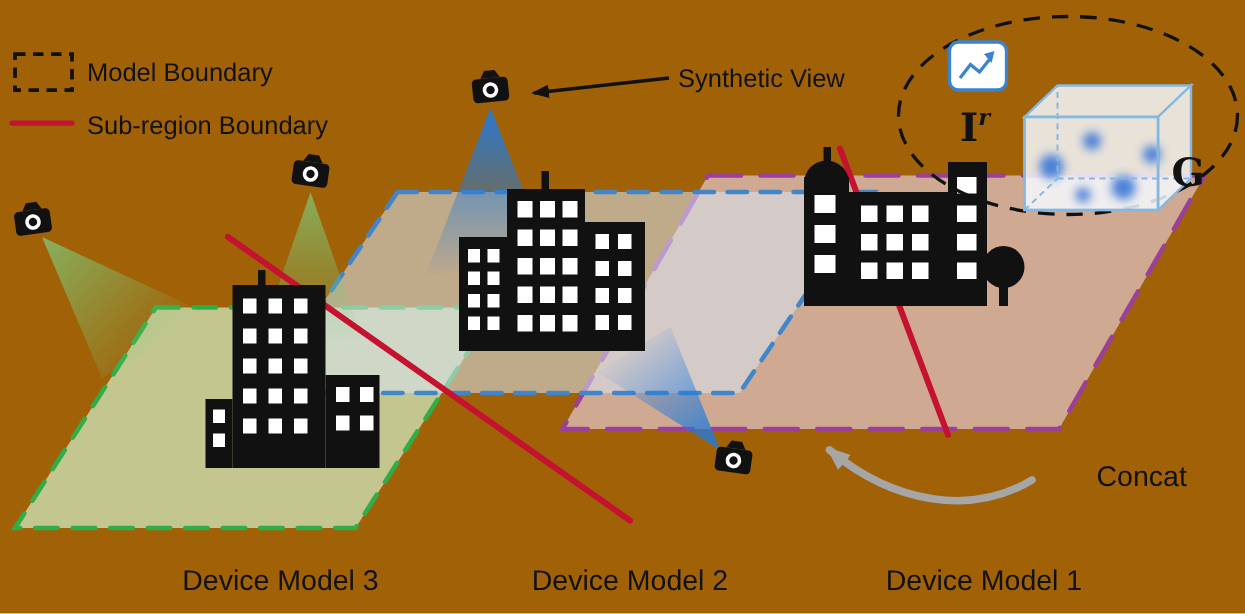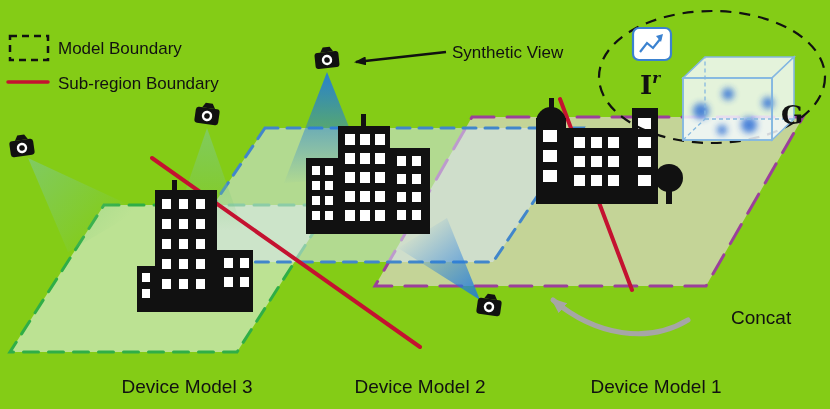--- a/index.html
+++ b/index.html
@@ -1,16 +1,16 @@
 <!DOCTYPE html>
 <html><head>
 <meta charset="utf-8">
 <style>
   html,body{margin:0;padding:0;background:#ffffff;}
-  .canvas{position:relative;width:830px;height:409px;background:#84cc16;overflow:hidden;}
+  .canvas{position:relative;width:830px;height:409px;background:#a16207;overflow:hidden;}
   svg{display:block;}
   text{font-family:"Liberation Sans","DejaVu Sans",sans-serif;fill:#111111;}
   .t-label{font-size:17px;}
   .t-device{font-size:19px;}
   .t-concat{font-size:19px;}
   .t-math{font-family:"DejaVu Serif","Liberation Serif",serif;font-weight:bold;}
 </style>
 </head>
 <body>
 

